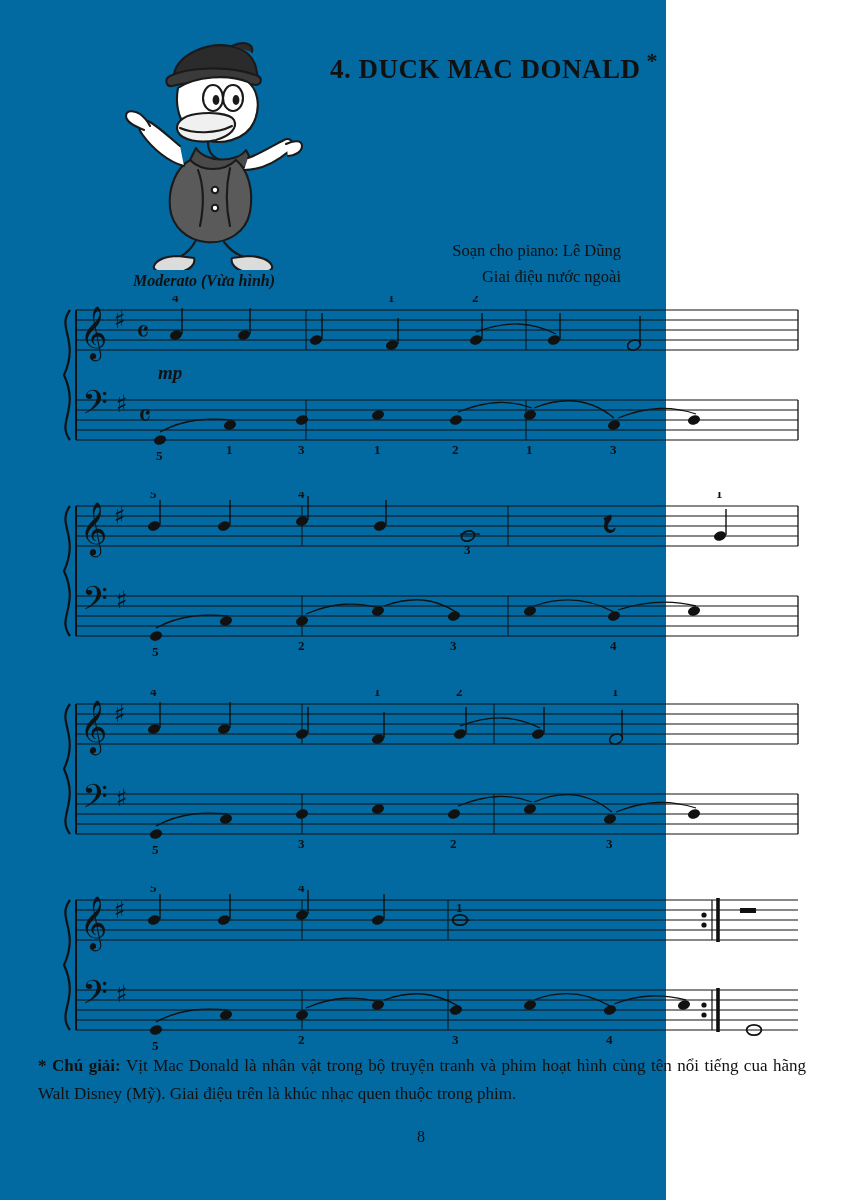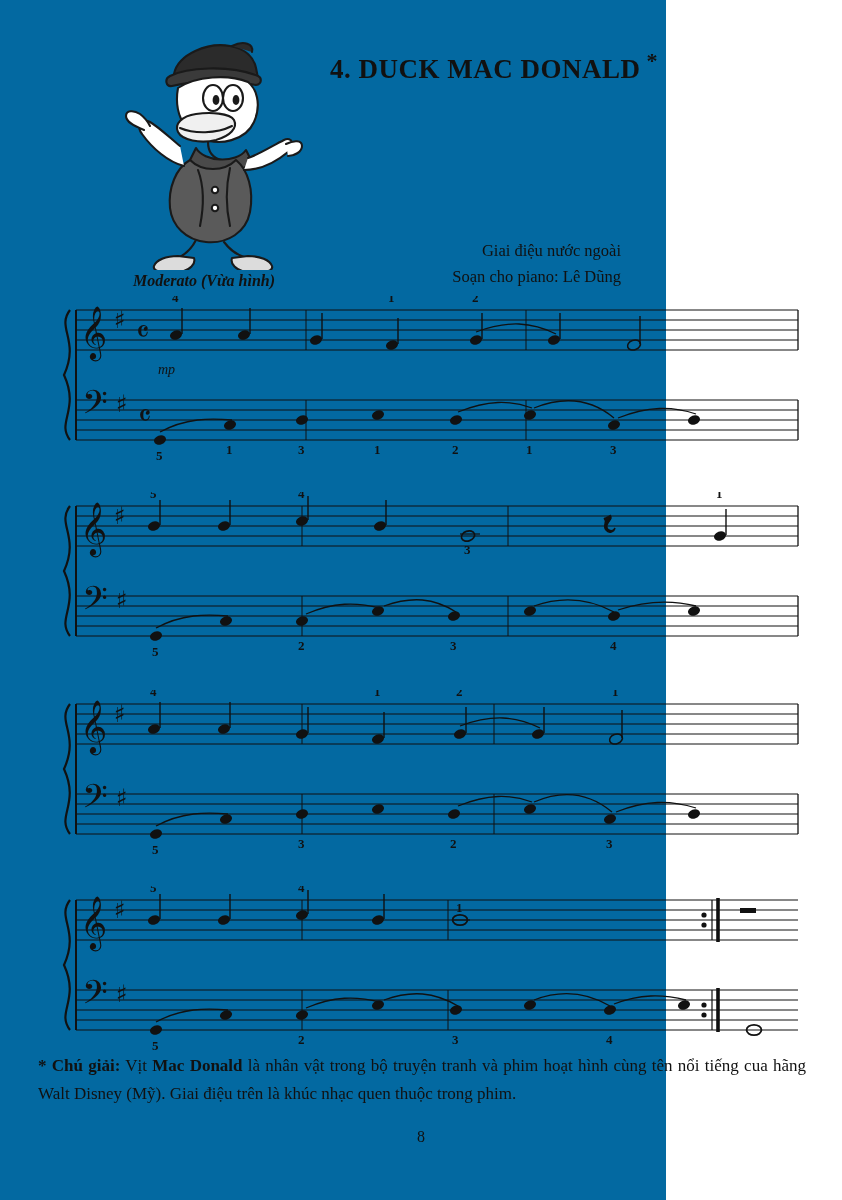--- a/index.html
+++ b/index.html
@@ -81,41 +81,41 @@
   }
   .sys1 { top: 296px; }
   .sys2 { top: 492px; }
   .sys3 { top: 690px; }
   .sys4 { top: 886px; }
 
   .dynamic {
     position: absolute;
     font-family: "Liberation Serif", serif;
     font-style: italic;
-    font-weight: normal;
-    font-size: 14px;
+    font-weight: bold;
+    font-size: 19px;
     color: #111;
     text-align: center;
   }
 
   
   .footnote {
     position: absolute;
     left: 38px;
     top: 1052px;
     width: 768px;
     font-size: 17px;
     line-height: 1.62;
     color: #111;
     text-align: justify;
   }
   .footnote .lead {
     font-weight: bold;
   }
-  .footnote .bold { font-weight: bold; }
+  .footnote .bold { font-weight: normal; }
 
   .page-number {
     position: absolute;
     left: 0;
     top: 1128px;
     width: 842px;
     text-align: center;
     font-size: 16px;
     color: #111;
   }
@@ -166,22 +166,22 @@
         <path d="M136 226 C148 226 158 230 160 236 C162 242 148 244 134 242 C124 240 118 234 120 228 Z" fill="#dcdcdc"></path>
       </g>
     </svg>
   </div>
 
   <div class="title">
     <span>4. DUCK MAC DONALD</span><span class="asterisk">*</span>
   </div>
 
   <div class="credits">
+    <div>Soạn cho piano: Lê Dũng</div>
     <div>Giai điệu nước ngoài</div>
-    <div>Soạn cho piano: Lê Dũng</div>
   </div>
 
   <div class="tempo">Moderato (Vừa hình)</div>
 
   <div class="system sys1">
     <svg width="752" height="170" viewBox="0 0 752 170" xmlns="http://www.w3.org/2000/svg">
       <g stroke="#111" stroke-width="1" fill="none">
 
         <line x1="28" y1="14" x2="750" y2="14"></line>
           <line x1="28" y1="24" x2="750" y2="24"></line>

